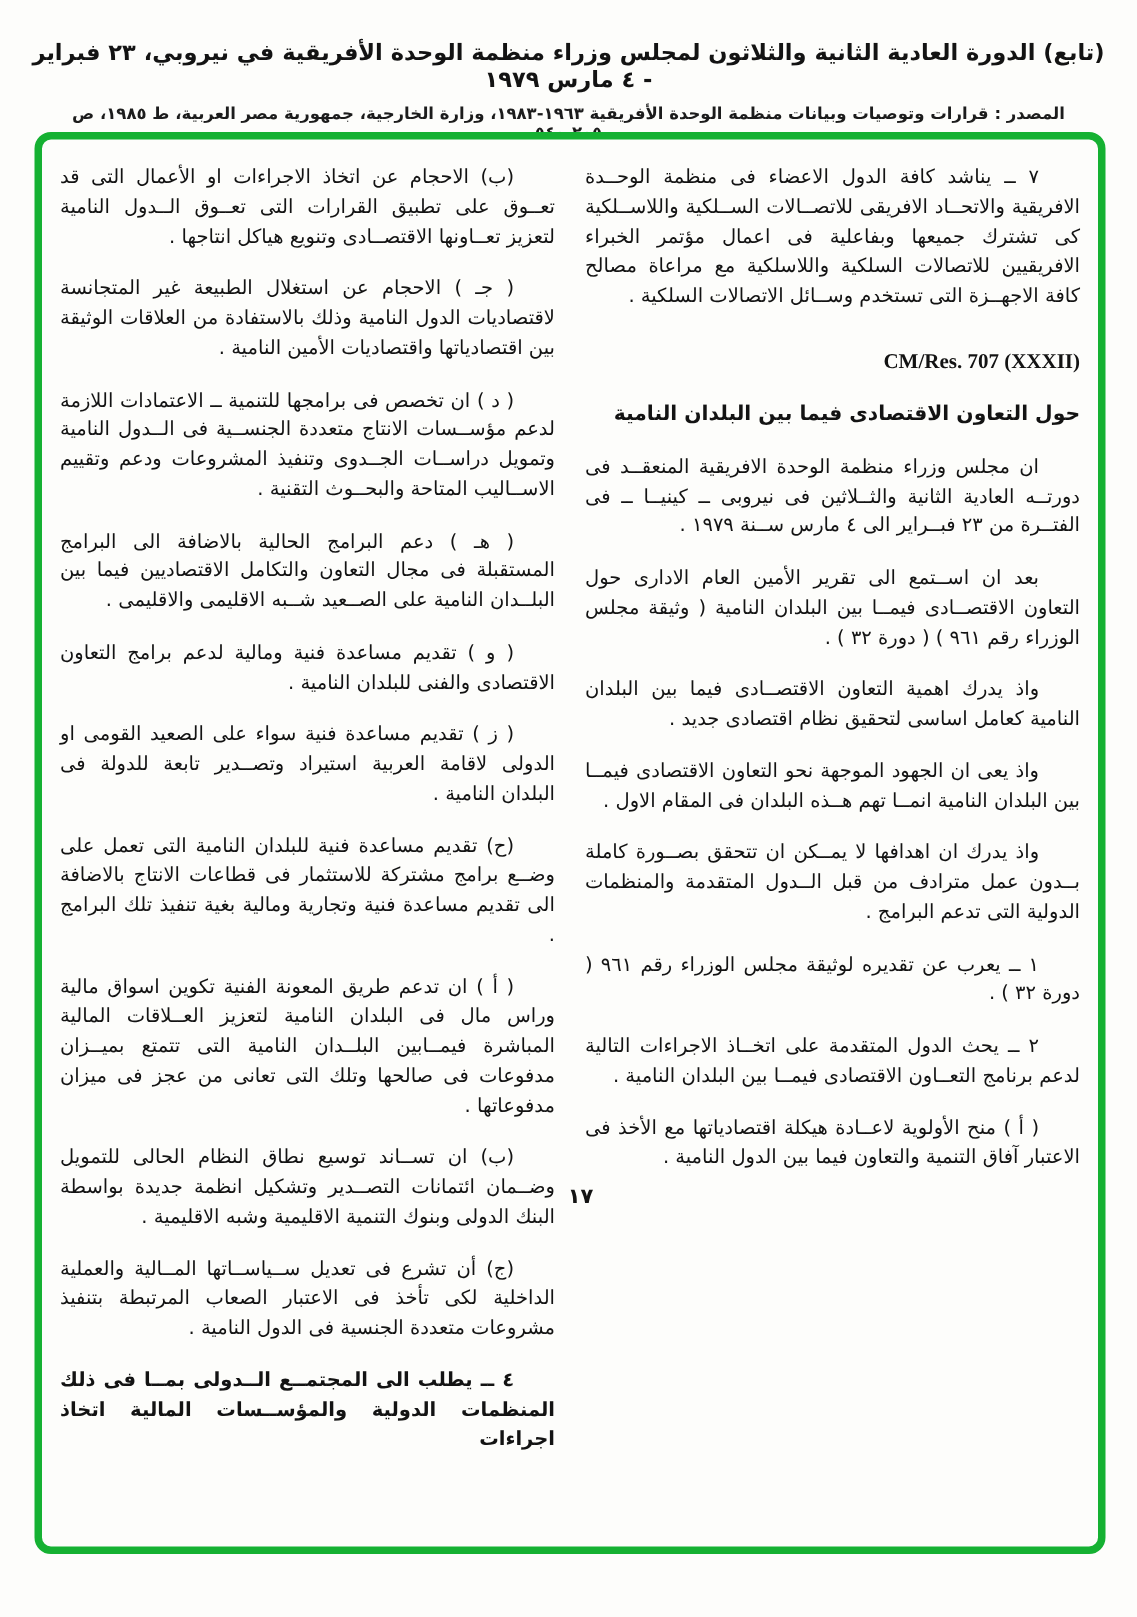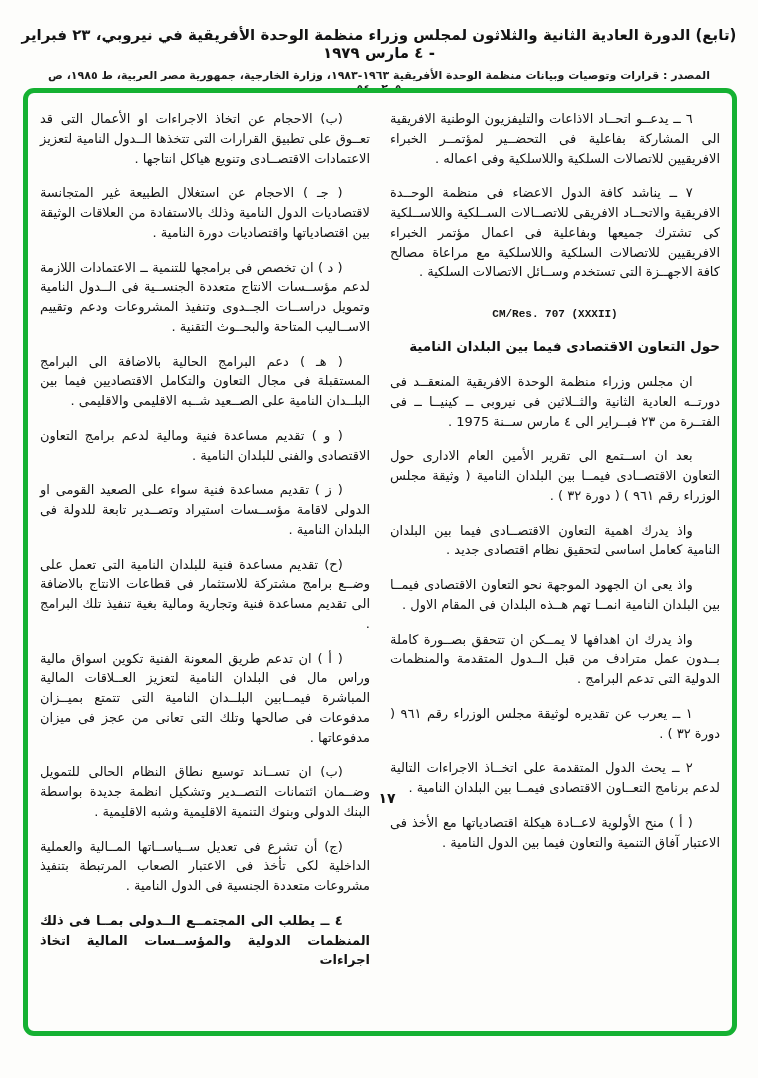--- a/index.html
+++ b/index.html
@@ -46,23 +46,23 @@
     margin: 0 0 15px 0;
     font-size: 13px; line-height: 1.52;
     text-align: justify; text-justify: inter-word;
     text-indent: 2.1em;
   }
   .col p.tight { margin-bottom: 12px; }
   .col p.bold { font-weight: bold; }
 
   
   .res-ref {
-    direction: ltr; text-align: center;
-    font-family: Liberation Mono, monospace;
-    font-weight: 600; font-size: 11px;
+    direction: ltr; text-align: right;
+    font-family: Liberation Serif, serif;
+    font-weight: 600; font-size: 14px;
     margin: 26px 0 18px 0;
   }
   .decision-heading {
     text-align: center; font-weight: bold; font-size: 15px;
     margin: 4px 0 18px 0; letter-spacing: 1px;
   }
   .decision-title {
     text-align: right; font-weight: bold; font-size: 13.5px;
     margin: 0 0 18px 0;
   }
@@ -80,41 +80,40 @@
 
   <div class="header">
     <div class="line1">(تابع) الدورة العادية الثانية والثلاثون لمجلس وزراء منظمة الوحدة الأفريقية في نيروبي، ٢٣ فبراير - ٤ مارس ١٩٧٩</div>
     <div class="line2">المصدر : قرارات وتوصيات وبيانات منظمة الوحدة الأفريقية ١٩٦٣-١٩٨٣، وزارة الخارجية، جمهورية مصر العربية، ط ١٩٨٥، ص ٢٠٥-٥٤٠</div>
   </div>
 
   <div class="frame">
     <div class="columns">
 
       <div class="col">
-        <p>٦ ــ يدعــو اتحــاد الاذاعات والتليفزيون الوطنية الافريقية الى المشاركة بفاعلية فى التحضــير لمؤتمــر الخبراء الافريقيين للاتصالات السلكية واللاسلكية وفى اعماله .</p>
         <p>٧ ــ يناشد كافة الدول الاعضاء فى منظمة الوحــدة الافريقية والاتحــاد الافريقى للاتصــالات الســلكية واللاســلكية كى تشترك جميعها وبفاعلية فى اعمال مؤتمر الخبراء الافريقيين للاتصالات السلكية واللاسلكية مع مراعاة مصالح كافة الاجهــزة التى تستخدم وســائل الاتصالات السلكية .</p>
         <div class="res-ref">CM/Res. 707 (XXXII)</div>
         <div class="decision-title">حول التعاون الاقتصادى فيما بين البلدان النامية</div>
-        <p>ان مجلس وزراء منظمة الوحدة الافريقية المنعقــد فى دورتــه العادية الثانية والثــلاثين فى نيروبى ــ كينيــا ــ فى الفتــرة من ٢٣ فبــراير الى ٤ مارس ســنة 1975 .</p>
+        <p>ان مجلس وزراء منظمة الوحدة الافريقية المنعقــد فى دورتــه العادية الثانية والثــلاثين فى نيروبى ــ كينيــا ــ فى الفتــرة من ٢٣ فبــراير الى ٤ مارس ســنة ١٩٧٩ .</p>
         <p>بعد ان اســتمع الى تقرير الأمين العام الادارى حول التعاون الاقتصــادى فيمــا بين البلدان النامية ( وثيقة مجلس الوزراء رقم ٩٦١ ) ( دورة ٣٢ ) .</p>
         <p>واذ يدرك اهمية التعاون الاقتصــادى فيما بين البلدان النامية كعامل اساسى لتحقيق نظام اقتصادى جديد .</p>
         <p>واذ يعى ان الجهود الموجهة نحو التعاون الاقتصادى فيمــا بين البلدان النامية انمــا تهم هــذه البلدان فى المقام الاول .</p>
         <p>واذ يدرك ان اهدافها لا يمــكن ان تتحقق بصــورة كاملة بــدون عمل مترادف من قبل الــدول المتقدمة والمنظمات الدولية التى تدعم البرامج .</p>
         <p>١ ــ يعرب عن تقديره لوثيقة مجلس الوزراء رقم ٩٦١ ( دورة ٣٢ ) .</p>
         <p>٢ ــ يحث الدول المتقدمة على اتخــاذ الاجراءات التالية لدعم برنامج التعــاون الاقتصادى فيمــا بين البلدان النامية .</p>
         <p>( أ ) منح الأولوية لاعــادة هيكلة اقتصادياتها مع الأخذ فى الاعتبار آفاق التنمية والتعاون فيما بين الدول النامية .</p>
       </div>
 
       <div class="col">
-        <p>(ب) الاحجام عن اتخاذ الاجراءات او الأعمال التى قد تعــوق على تطبيق القرارات التى تتخذها الــدول النامية لتعزيز الاعتمادات الاقتصــادى وتنويع هياكل انتاجها .</p>
-        <p>( جـ ) الاحجام عن استغلال الطبيعة غير المتجانسة لاقتصاديات الدول النامية وذلك بالاستفادة من العلاقات الوثيقة بين اقتصادياتها واقتصاديات دورة النامية .</p>
+        <p>(ب) الاحجام عن اتخاذ الاجراءات او الأعمال التى قد تعــوق على تطبيق القرارات التى تعــوق الــدول النامية لتعزيز تعــاونها الاقتصــادى وتنويع هياكل انتاجها .</p>
+        <p>( جـ ) الاحجام عن استغلال الطبيعة غير المتجانسة لاقتصاديات الدول النامية وذلك بالاستفادة من العلاقات الوثيقة بين اقتصادياتها واقتصاديات الأمين النامية .</p>
         <p>( د ) ان تخصص فى برامجها للتنمية ــ الاعتمادات اللازمة لدعم مؤســسات الانتاج متعددة الجنســية فى الــدول النامية وتمويل دراســات الجــدوى وتنفيذ المشروعات ودعم وتقييم الاســاليب المتاحة والبحــوث التقنية .</p>
         <p>( هـ ) دعم البرامج الحالية بالاضافة الى البرامج المستقبلة فى مجال التعاون والتكامل الاقتصاديين فيما بين البلــدان النامية على الصــعيد شــبه الاقليمى والاقليمى .</p>
         <p>( و ) تقديم مساعدة فنية ومالية لدعم برامج التعاون الاقتصادى والفنى للبلدان النامية .</p>
-        <p>( ز ) تقديم مساعدة فنية سواء على الصعيد القومى او الدولى لاقامة مؤســسات استيراد وتصــدير تابعة للدولة فى البلدان النامية .</p>
+        <p>( ز ) تقديم مساعدة فنية سواء على الصعيد القومى او الدولى لاقامة العربية استيراد وتصــدير تابعة للدولة فى البلدان النامية .</p>
         <p>(ح) تقديم مساعدة فنية للبلدان النامية التى تعمل على وضــع برامج مشتركة للاستثمار فى قطاعات الانتاج بالاضافة الى تقديم مساعدة فنية وتجارية ومالية بغية تنفيذ تلك البرامج .</p>
         <p>( أ ) ان تدعم طريق المعونة الفنية تكوين اسواق مالية وراس مال فى البلدان النامية لتعزيز العــلاقات المالية المباشرة فيمــابين البلــدان النامية التى تتمتع بميــزان مدفوعات فى صالحها وتلك التى تعانى من عجز فى ميزان مدفوعاتها .</p>
         <p>(ب) ان تســاند توسيع نطاق النظام الحالى للتمويل وضــمان ائتمانات التصــدير وتشكيل انظمة جديدة بواسطة البنك الدولى وبنوك التنمية الاقليمية وشبه الاقليمية .</p>
         <p>(ج) أن تشرع فى تعديل ســياســاتها المــالية والعملية الداخلية لكى تأخذ فى الاعتبار الصعاب المرتبطة بتنفيذ مشروعات متعددة الجنسية فى الدول النامية .</p>
         <p class="bold">٤ ــ يطلب الى المجتمــع الــدولى بمــا فى ذلك المنظمات الدولية والمؤســسات المالية اتخاذ اجراءات</p>
       </div>
 
     </div>
   </div>
 

